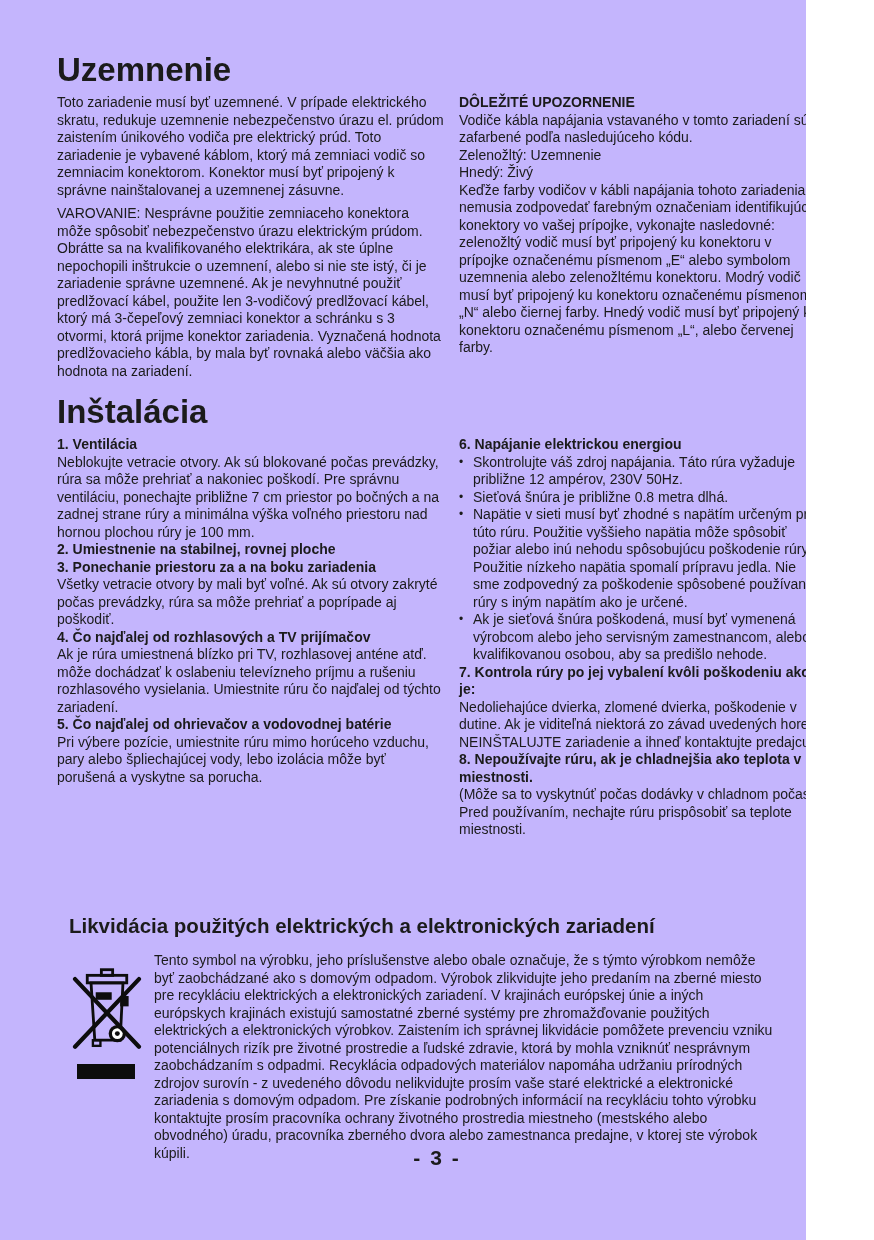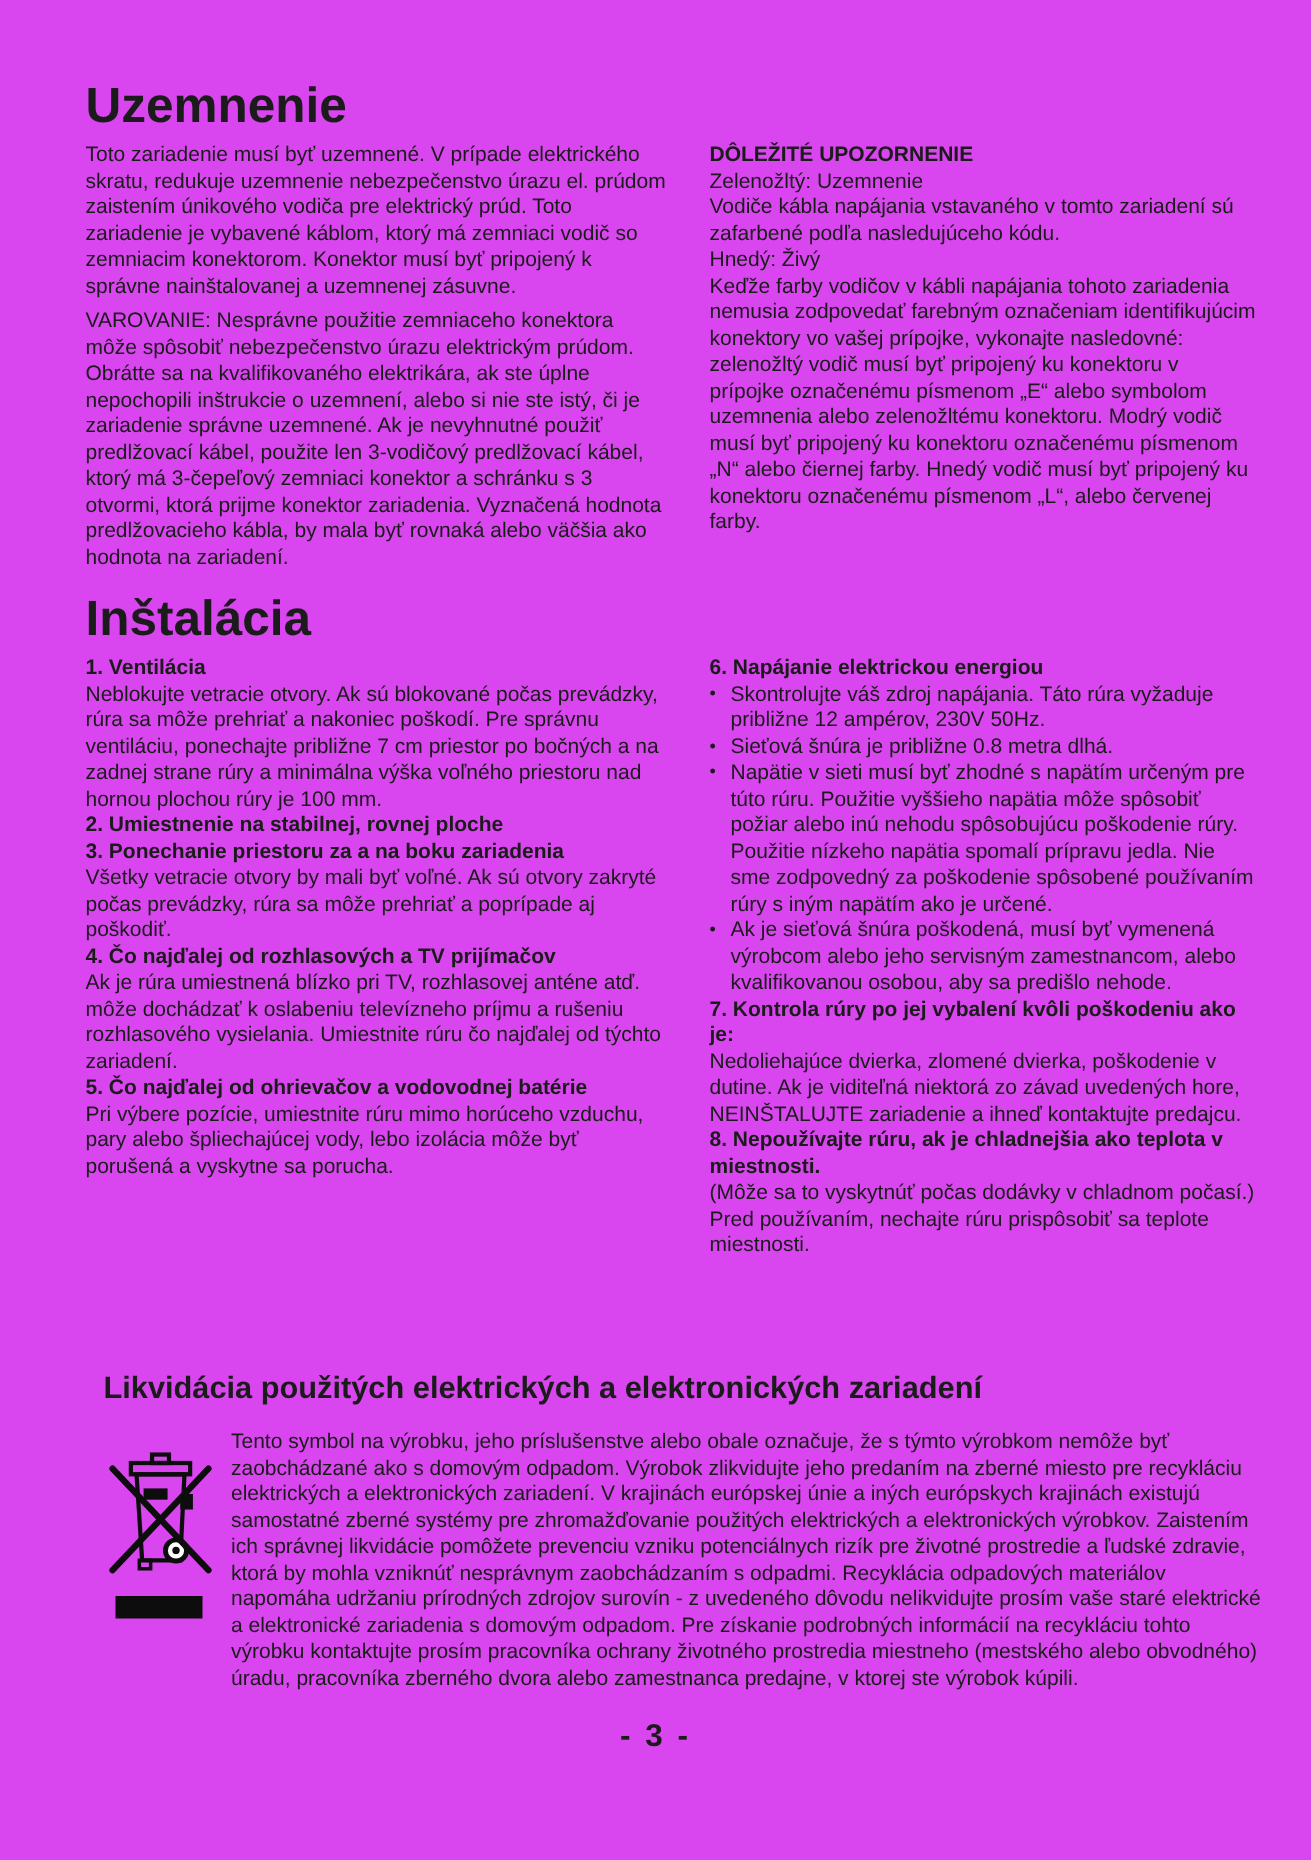--- a/index.html
+++ b/index.html
@@ -1,28 +1,28 @@
 <!DOCTYPE html>
 <html><head>
 <meta charset="utf-8">
 <style>
   html,body { margin:0; padding:0; background:#ffffff; }
   .page {
     position:relative;
-    width:874px; height:1240px;
+    width:806px; height:1240px;
     box-sizing:border-box;
     padding:52px 28px 0 57px;
-    background:#d946ef;
+    background:#c4b5fd;
     color:#1b1b1b;
     font-family:"Liberation Sans","DejaVu Sans",sans-serif;
     overflow:hidden;
   }
   .h1 { font-size:33px; line-height:36px; font-weight:700; margin:0 0 6px 0; }
   .h1-install { margin-top:8px; }
-  .cols { display:grid; grid-template-columns:388px 365px; column-gap:28px; padding-right:22px; }
+  .cols { display:grid; grid-template-columns:388px 365px; column-gap:14px; padding-right:22px; }
   .body { font-size:14px; line-height:17.5px; }
   p.body { margin:0 0 6px 0; }
   p.nomargin { margin:0; }
   .bold { font-weight:700; }
   .item-heading { font-weight:700; }
   .bullets { margin:0; padding:0; list-style:none; }
   .bullets li { display:flex; }
   .bullets .dot { width:14px; flex:none; font-size:12px; line-height:17.5px; }
   .bullets .btxt { flex:1; }
   .disposal { position:absolute; left:69px; right:28px; top:914px; }
@@ -44,22 +44,22 @@
 
   <section>
     <h1 class="h1">Uzemnenie</h1>
     <div class="cols">
       <div>
         <p class="body">Toto zariadenie musí byť uzemnené. V prípade elektrického skratu, redukuje uzemnenie nebezpečenstvo úrazu el. prúdom zaistením únikového vodiča pre elektrický prúd. Toto zariadenie je vybavené káblom, ktorý má zemniaci vodič so zemniacim konektorom. Konektor musí byť pripojený k správne nainštalovanej a uzemnenej zásuvne.</p>
         <p class="body">VAROVANIE: Nesprávne použitie zemniaceho konektora môže spôsobiť nebezpečenstvo úrazu elektrickým prúdom. Obrátte sa na kvalifikovaného elektrikára, ak ste úplne nepochopili inštrukcie o uzemnení, alebo si nie ste istý, či je zariadenie správne uzemnené. Ak je nevyhnutné použiť predlžovací kábel, použite len 3-vodičový predlžovací kábel, ktorý má 3-čepeľový zemniaci konektor a schránku s 3 otvormi, ktorá prijme konektor zariadenia. Vyznačená hodnota predlžovacieho kábla, by mala byť rovnaká alebo väčšia ako hodnota na zariadení.</p>
       </div>
       <div>
         <p class="body bold nomargin">DÔLEŽITÉ UPOZORNENIE</p>
+        <p class="body nomargin">Vodiče kábla napájania vstavaného v tomto zariadení sú zafarbené podľa nasledujúceho kódu.</p>
         <p class="body nomargin">Zelenožltý: Uzemnenie</p>
-        <p class="body nomargin">Vodiče kábla napájania vstavaného v tomto zariadení sú zafarbené podľa nasledujúceho kódu.</p>
         <p class="body nomargin">Hnedý: Živý</p>
         <p class="body nomargin">Keďže farby vodičov v kábli napájania tohoto zariadenia nemusia zodpovedať farebným označeniam identifikujúcim konektory vo vašej prípojke, vykonajte nasledovné: zelenožltý vodič musí byť pripojený ku konektoru v prípojke označenému písmenom „E“ alebo symbolom uzemnenia alebo zelenožltému konektoru. Modrý vodič musí byť pripojený ku konektoru označenému písmenom „N“ alebo čiernej farby. Hnedý vodič musí byť pripojený ku konektoru označenému písmenom „L“, alebo červenej farby.</p>
       </div>
     </div>
   </section>
 
   <section>
     <h1 class="h1 h1-install">Inštalácia</h1>
     <div class="cols">
       <div>

